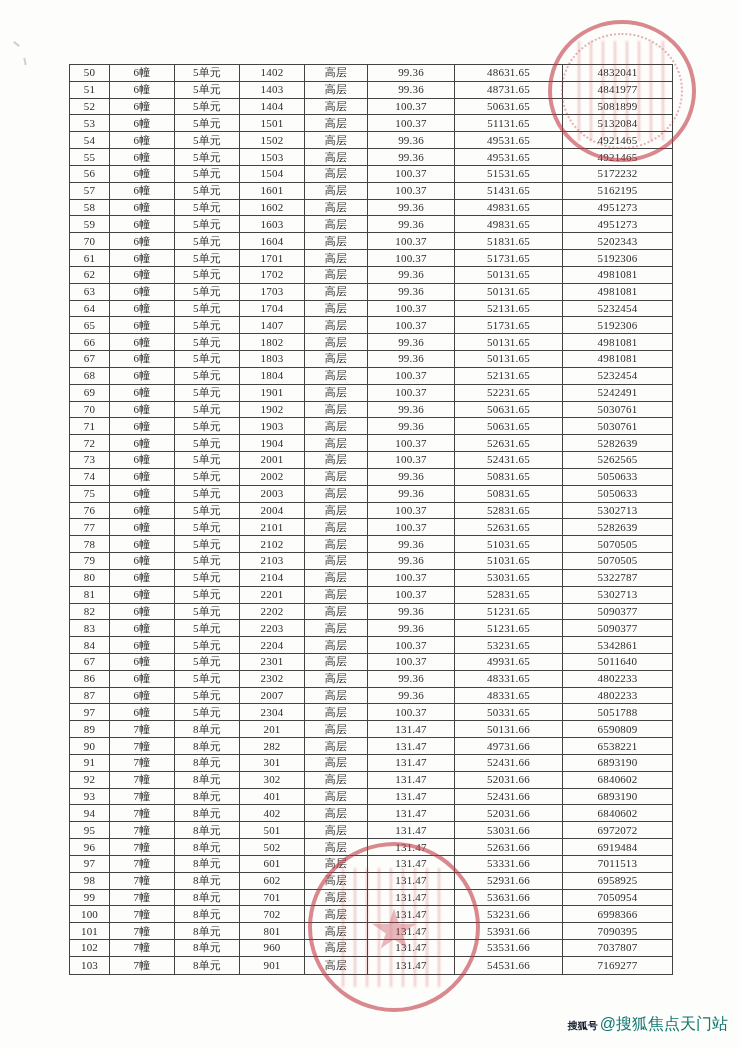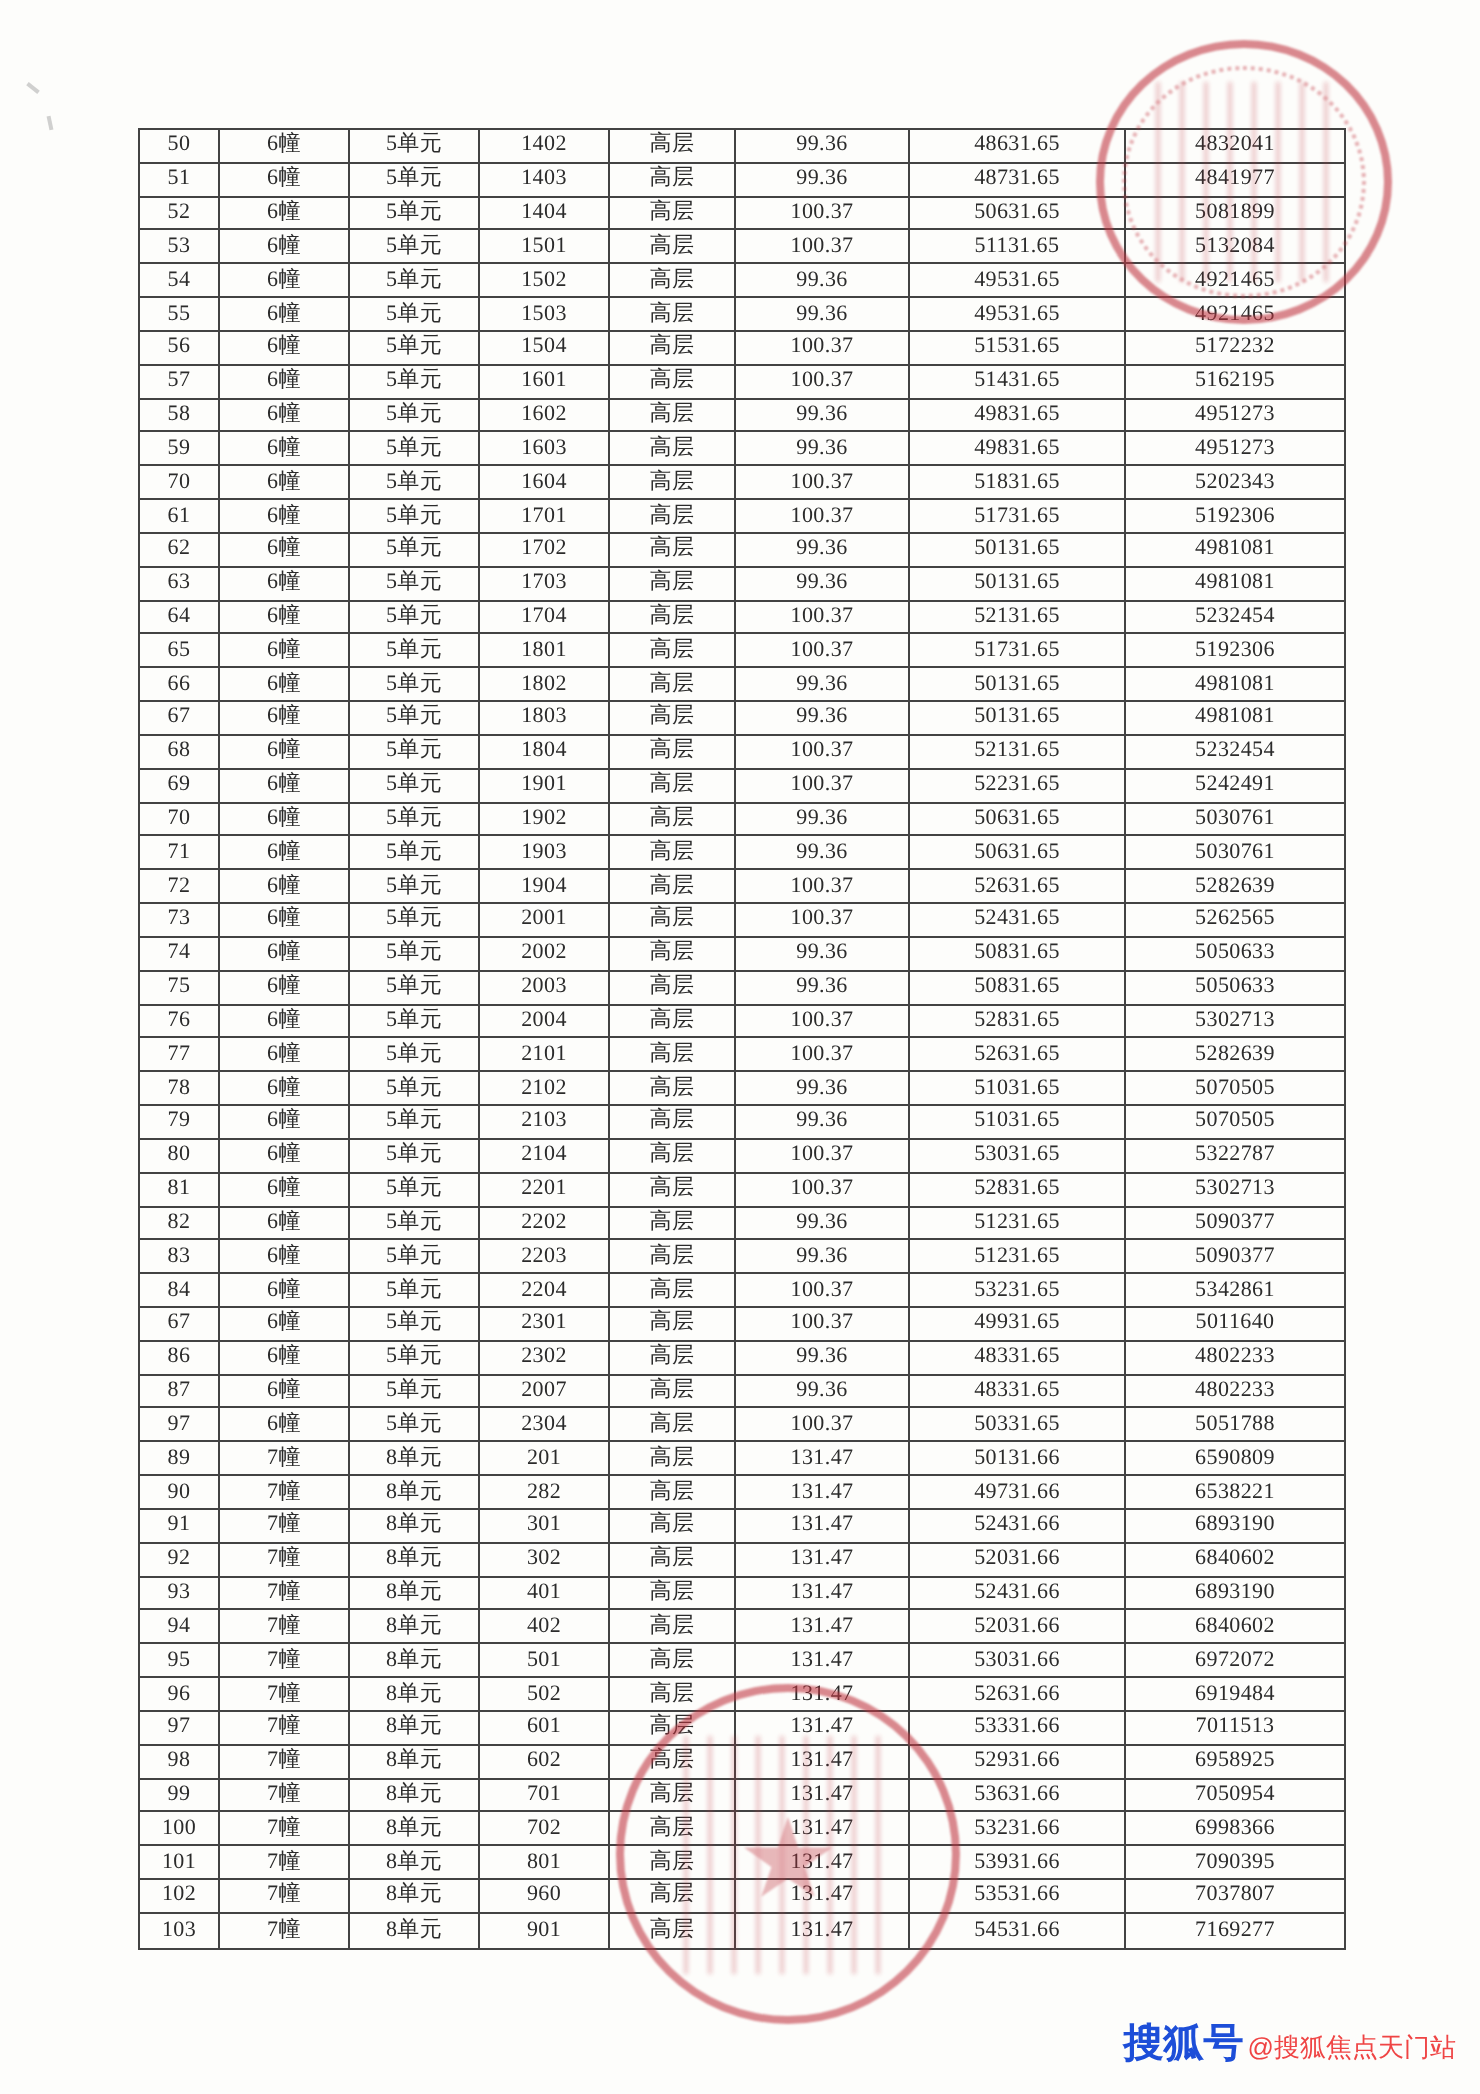--- a/index.html
+++ b/index.html
@@ -50,22 +50,22 @@
   
   .speck { position:absolute; background:#9a9a9a; opacity:.45; }
   #speck-1 { left:13px; top:43px; width:7px; height:2px; transform:rotate(38deg); }
   #speck-2 { left:24px; top:58px; width:2px; height:7px; transform:rotate(-12deg); }
   
   .watermark {
     position:absolute; right:12px; bottom:12px;
     display:flex; align-items:baseline; gap:2px;
     font-family:"Liberation Sans","DejaVu Sans",sans-serif;
   }
-  .wm-brand { font-size:20px; font-weight:700; color:#1d4ed8; }
-  .wm-handle { font-size:13px; font-weight:400; color:#ef4444; }
+  .wm-brand { font-size:10px; font-weight:700; color:#0f172a; }
+  .wm-handle { font-size:16px; font-weight:400; color:#0f766e; }
 </style>
 </head>
 <body>
 
 <div class="page">
 
   <div class="speck" id="speck-1"></div>
   <div class="speck" id="speck-2"></div>
 
   <div class="sheet">
@@ -217,21 +217,21 @@
           <div class="t-cell c3">1704</div>
           <div class="t-cell c4">高层</div>
           <div class="t-cell c5">100.37</div>
           <div class="t-cell c6">52131.65</div>
           <div class="t-cell c7">5232454</div>
         </div>
         <div class="t-row">
           <div class="t-cell c0">65</div>
           <div class="t-cell c1">6幢</div>
           <div class="t-cell c2">5单元</div>
-          <div class="t-cell c3">1801</div>
+          <div class="t-cell c3">1407</div>
           <div class="t-cell c4">高层</div>
           <div class="t-cell c5">100.37</div>
           <div class="t-cell c6">51731.65</div>
           <div class="t-cell c7">5192306</div>
         </div>
         <div class="t-row">
           <div class="t-cell c0">66</div>
           <div class="t-cell c1">6幢</div>
           <div class="t-cell c2">5单元</div>
           <div class="t-cell c3">1802</div>

